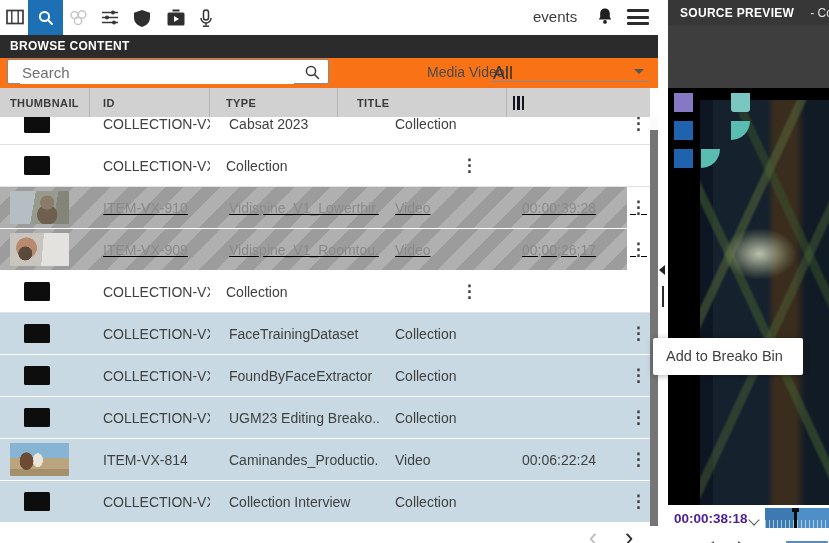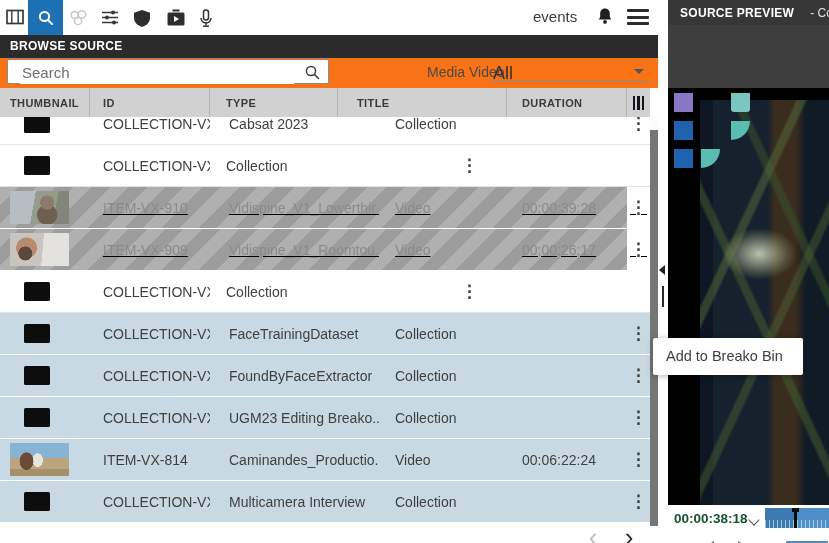--- a/index.html
+++ b/index.html
@@ -98,21 +98,21 @@
     linear-gradient(65deg,transparent 0 44%,rgba(66,92,48,.55) 45% 47%,transparent 48% 69%,rgba(58,84,42,.5) 70% 72%,transparent 73%),
     linear-gradient(90deg,#0d1622 0 10%,#15212d 10% 52%,#3a2d1e 58% 74%,#101b25 82%),#05080c;}
   .logo-sq{position:absolute;width:19px;height:19px;}
   .lg-purple{left:6px;top:5px;background:#8678c5;}
   .lg-teal1{left:63px;top:5px;background:#7cc6c2;border-radius:0 0 3px 3px;}
   .lg-blue1{left:6px;top:33px;background:#1f63ae;}
   .lg-teal2{left:63px;top:33px;background:#59bdb2;border-radius:0 0 100% 0;}
   .lg-blue2{left:6px;top:61px;background:#1f63ae;}
   .lg-teal3{left:33px;top:61px;background:#59bdb2;border-radius:0 0 100% 0;}
   .rp-bottom{position:absolute;left:0;top:505px;width:161px;height:38px;background:#fff;}
-  .tc{position:absolute;left:6px;top:6px;font-size:13.5px;font-weight:bold;color:#14532d;cursor:pointer;}
+  .tc{position:absolute;left:6px;top:6px;font-size:13.5px;font-weight:bold;color:#4c1d95;cursor:pointer;}
   .tc-caret{position:absolute;left:82px;top:11px;width:7px;height:7px;border-left:1.5px solid #555;border-bottom:1.5px solid #555;transform:rotate(-45deg);cursor:pointer;}
   .timeline{position:absolute;left:97px;top:3px;width:64px;height:20px;background:linear-gradient(90deg,#3d7ab1 0 46%,#4e8fc7 46%);cursor:pointer;}
   .timeline::after{content:'';position:absolute;left:0;bottom:0;width:100%;height:8px;
     background:repeating-linear-gradient(90deg,rgba(255,255,255,.55) 0 1px,transparent 1px 4px);}
   .playhead{position:absolute;left:29px;top:0;width:3px;height:20px;background:#0b0b0b;}
   .playhead::before{content:'';position:absolute;left:-2px;top:0;width:7px;height:4px;background:#0b0b0b;}
   .transport{position:absolute;left:0;top:30px;width:161px;height:13px;}
   .t-skip{position:absolute;top:6px;width:0;height:0;border-top:5px solid transparent;border-bottom:5px solid transparent;}
   .t-back{left:38px;border-right:8px solid #5a6a7a;}
   .t-play{left:70px;border-left:8px solid #5a6a7a;}
@@ -188,21 +188,21 @@
             <circle cx="8" cy="14.9" r="1.9" fill="#1f1f1f"></circle>
           </svg>
       </span>
       <span class="burger">
           <div></div>
           <div></div>
           <div></div>
         </span>
     </div>
 
-    <div class="section-bar">BROWSE SOURCE</div>
+    <div class="section-bar">BROWSE CONTENT</div>
 
     <div class="filters">
       <div class="searchbox">
         <input type="text" placeholder="Search" style="">
         <svg width="17" height="17" viewBox="0 0 17 17">
             <circle cx="7" cy="7" r="4.6" fill="none" stroke="#3c3c3c" stroke-width="1.5"></circle>
             <line x1="10.4" y1="10.4" x2="14.5" y2="14.5" stroke="#3c3c3c" stroke-width="1.5" stroke-linecap="round"></line>
           </svg>
       </div>
       <span class="mt-label">Media Video:</span>
@@ -210,21 +210,20 @@
         <span class="mt-value">All</span>
         <span class="mt-arrow"></span>
       </div>
     </div>
 
     <div class="thead">
       <div class="th th-thumb">THUMBNAIL</div>
       <div class="th th-id">ID</div>
       <div class="th th-type">TYPE</div>
       <div class="th th-title">TITLE</div>
-      <div class="th th-dur">DURATION</div>
       <div class="th th-act">
           <span class="colbars">
             <div></div>
             <div></div>
             <div></div>
           </span>
         </div>
     </div>
 
     <div class="rows-view">
@@ -315,21 +314,21 @@
             <div class="cell c-title">Caminandes_Productio...</div>
             <div class="cell c-type">Video</div>
             <div class="cell c-dur">00:06:22:24</div>
             <div class="cell c-act">⋮</div>
           </div>
           <div class="trow sel">
             <div class="cell c-thumb">
               <div class="folder"></div>
             </div>
             <div class="cell c-id">COLLECTION-VX...</div>
-            <div class="cell c-title">Multicamera Interview</div>
+            <div class="cell c-title">Collection Interview</div>
             <div class="cell c-type">Collection</div>
             <div class="cell c-dur"></div>
             <div class="cell c-act">⋮</div>
           </div>
         </div>
     </div>
 
     <div class="vscroll">
         <div class="thumb"></div>
       </div>

